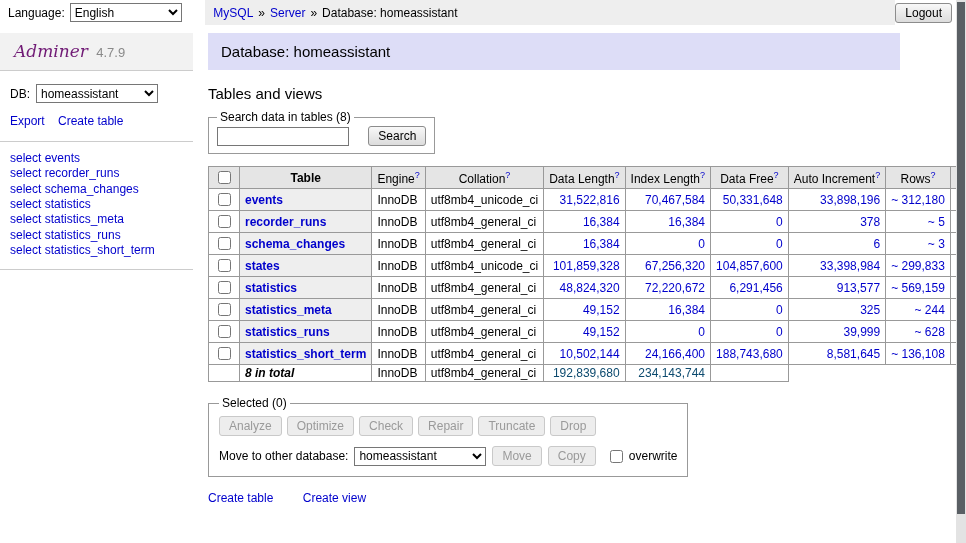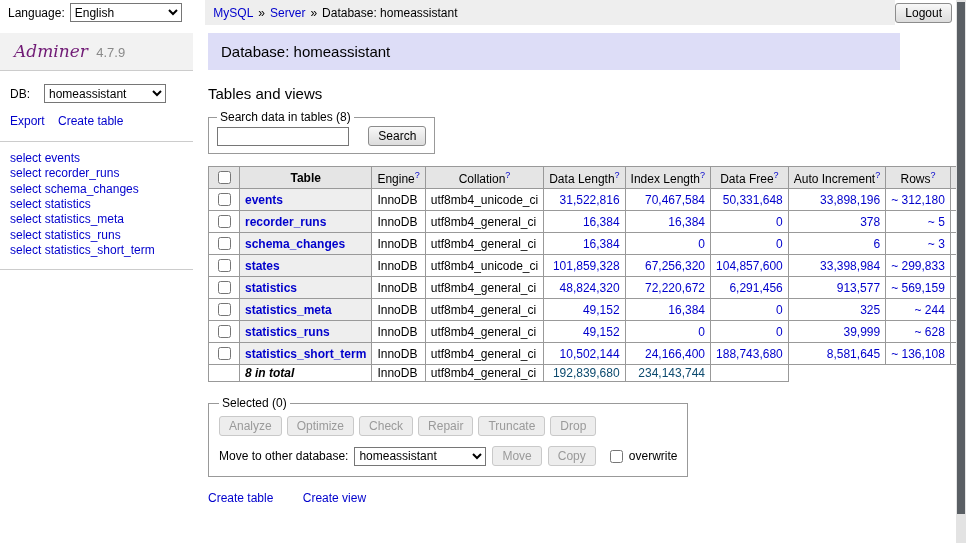--- a/index.html
+++ b/index.html
@@ -27,21 +27,21 @@
   button.btn:disabled { color: #9a9a9a; background: #ededed; border-color: #c9c9c9; cursor: default; }
   select { font-family: inherit; font-size: 12px; height: 19px; border: 1px solid #767676; background: #fff; }
   input[type=text] { font-family: inherit; font-size: 12px; height: 19px; border: 1px solid #767676; padding: 1px 3px; }
 
   
   .content { display: flex; margin-top: 8px; }
   .sidebar { width: 193px; flex: none; }
   .brand { background: #f2f2f2; border-bottom: 1px solid #ccc; padding: 8px 14px 9px; }
   .brand-name { font-family: "DejaVu Serif", serif; font-style: italic; font-size: 17px; color: #701a75; }
   .brand-ver { font-size: 13px; color: #8a8a8a; margin-left: 5px; text-align: center; }
-  .db-row { display: flex; align-items: center; gap: 14px; padding: 13px 10px 9px; }
+  .db-row { display: flex; align-items: center; gap: 6px; padding: 13px 10px 9px; }
   .db-row select { width: 122px; }
   .side-links { padding: 1px 10px 11px; line-height: 1.4; }
   .side-links a { margin-right: 10px; }
   .table-links { border-top: 1px solid #ccc; border-bottom: 1px solid #ccc; padding: 9px 10px 11px; }
   .table-links a { display: block; line-height: 1.28; }
 
   .main { width: 692px; margin-left: 15px; }
   h2.db-title { margin: 0; background: #ddddf7; font-size: 15px; font-weight: normal; padding: 10px 13px; }
   .actions { margin-top: 13px; }
   .actions a { margin-right: 18px; }

